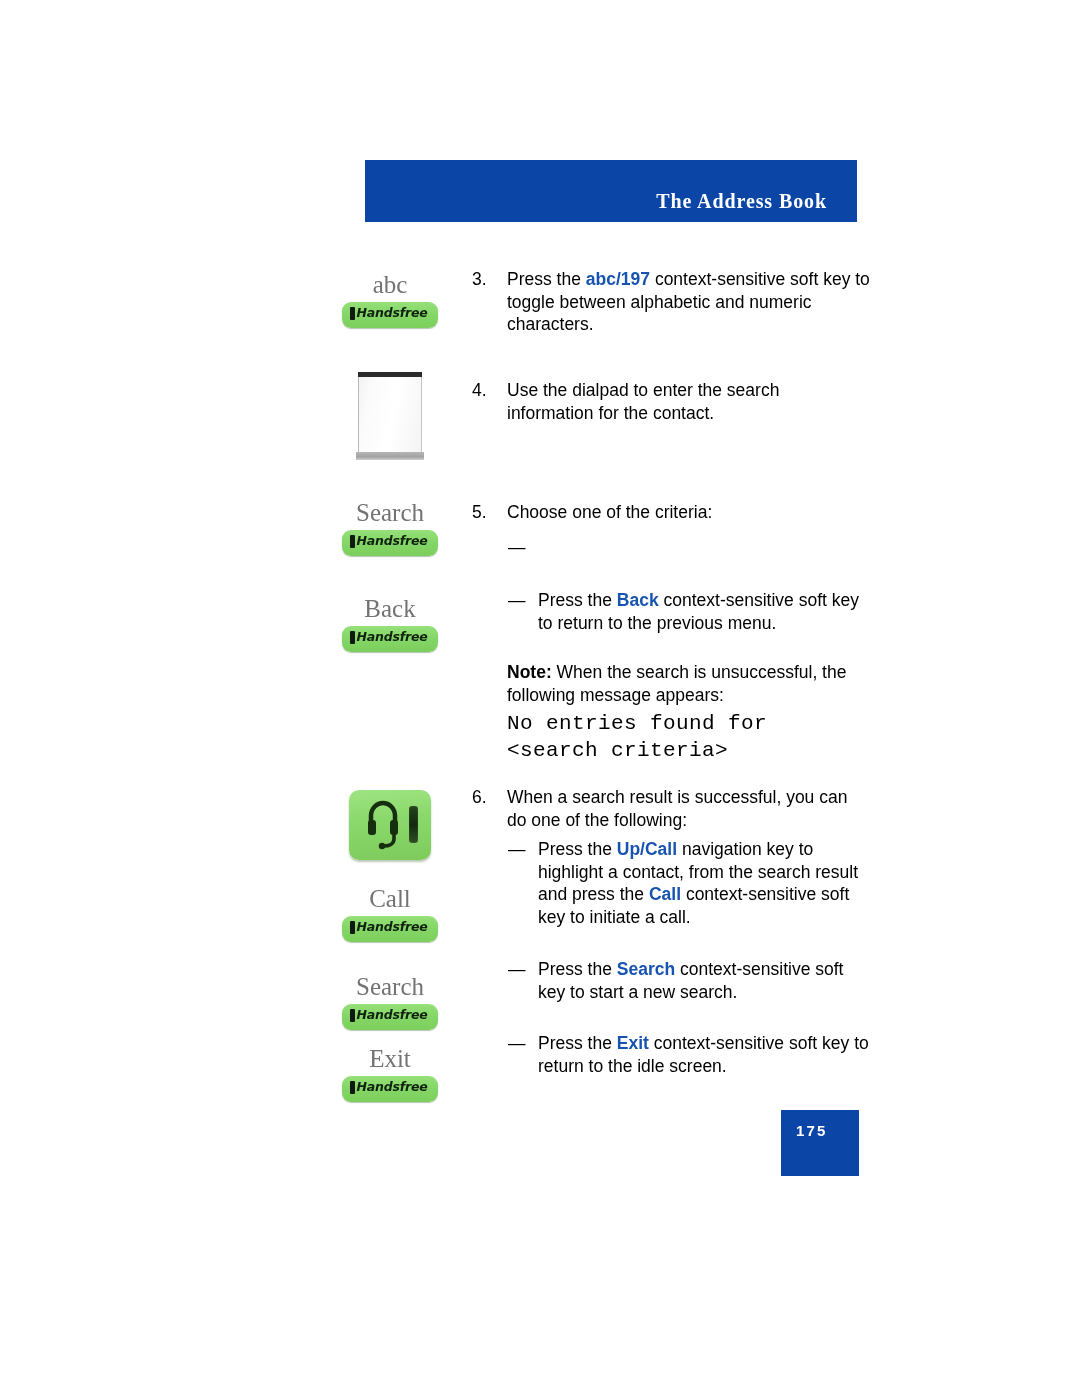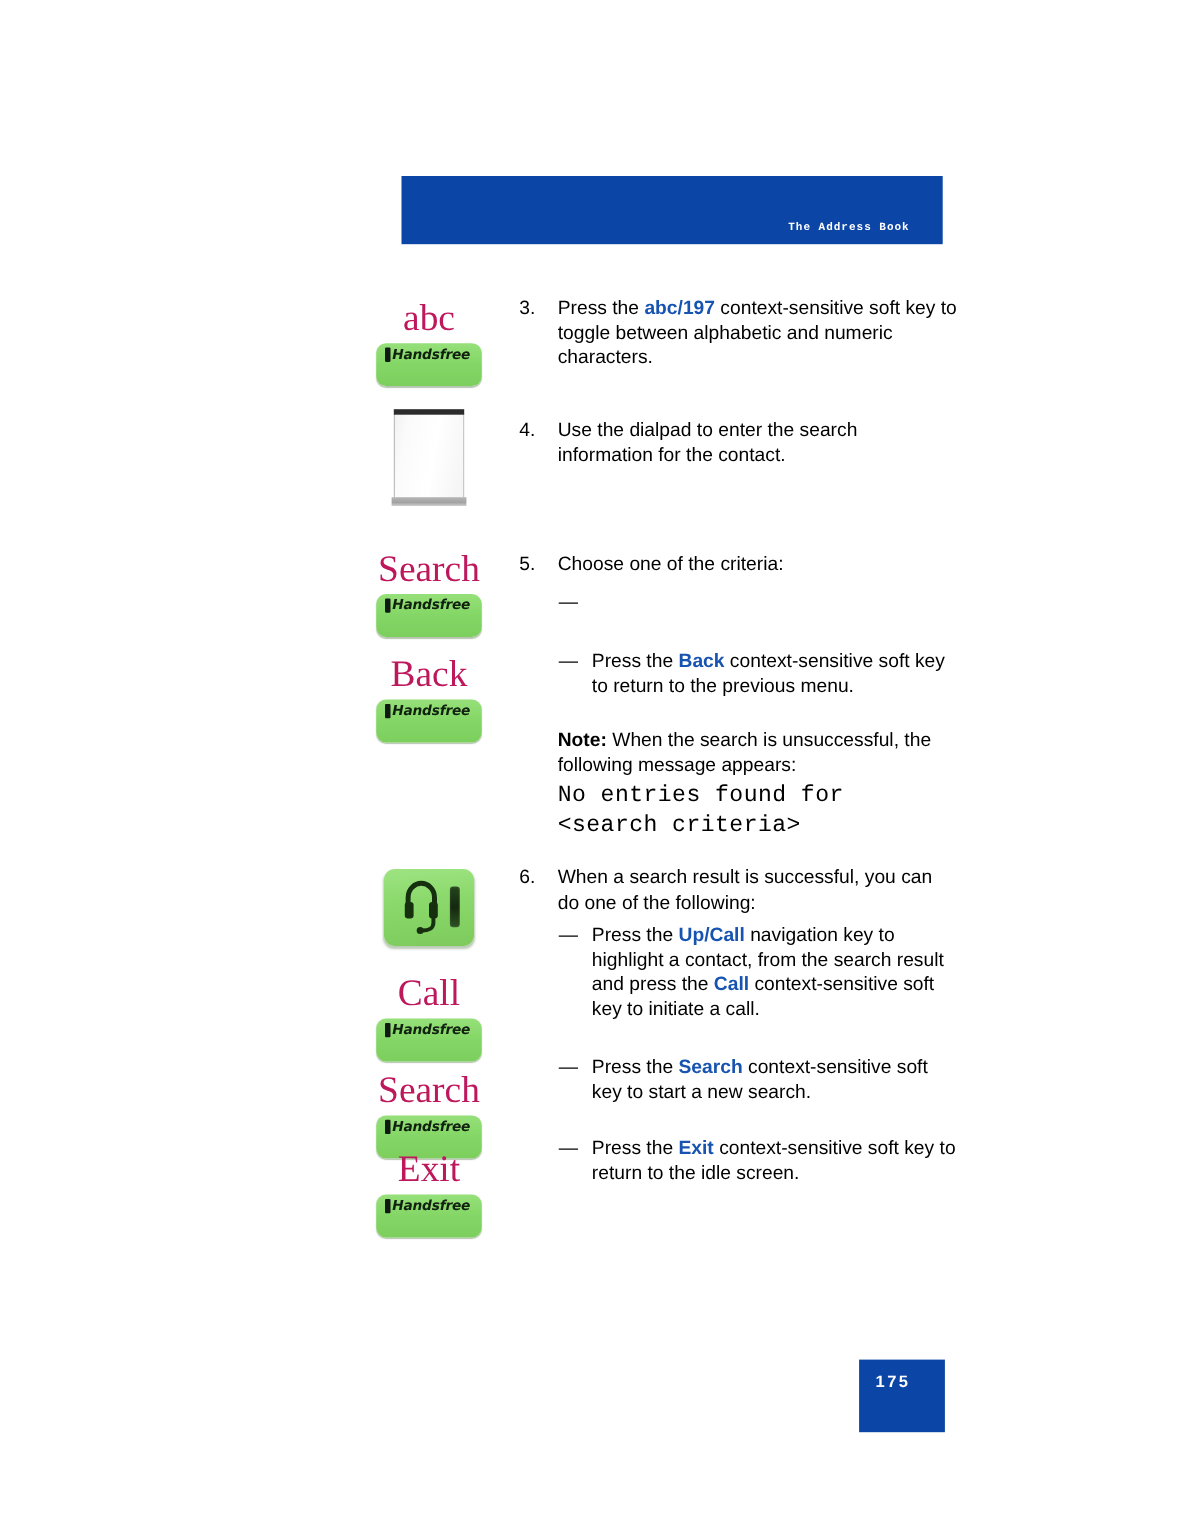--- a/index.html
+++ b/index.html
@@ -30,23 +30,23 @@
     top: 160px;
     width: 492px;
     height: 62px;
     background: #0b45a6;
   }
   .header-title {
     position: absolute;
     right: 30px;
     bottom: 9px;
     color: #ffffff;
-    font-family: Liberation Mono, monospace;
-    font-weight: bold;
-    font-size: 10px;
+    font-family: Liberation Serif, serif;
+    font-weight: bold;
+    font-size: 20px;
     letter-spacing: 0.9px;
     white-space: nowrap;
   }
 
   
   .col-left {
     position: absolute;
     left: 300px;
     top: 258px;
     width: 180px;
@@ -60,34 +60,34 @@
 
   
   .gfx-block {
     position: absolute;
     left: 0;
     width: 180px;
     text-align: center;
   }
   .gfx-label {
     font-family: "Liberation Serif", serif;
-    font-size: 34px;
+    font-size: 25px;
     line-height: 1.05;
-    color: #be185d;
+    color: #737373;
     margin-bottom: 4px;
   }
 
   
   .handsfree {
     display: inline-block;
     position: relative;
     background: #7bd champ;
     background: linear-gradient(180deg, #96e07a 0%, #84d766 48%, #7ccf5d 100%);
     border-radius: 9px;
-    padding: 3px 11px 20px 8px;
+    padding: 3px 11px 7px 8px;
     box-shadow: 0 1px 1px rgba(120,150,110,0.55);
     line-height: 1;
     white-space: nowrap;
   }
   .handsfree .bar {
     display: inline-block;
     width: 5px;
     height: 13px;
     background: #111a11;
     vertical-align: -2px;
@@ -212,21 +212,21 @@
 
   .kw {
     color: #1753b0;
     font-weight: bold;
   }
 
   
   .page-num-box {
     position: absolute;
     left: 781px;
-    top: 1236px;
+    top: 1110px;
     width: 78px;
     height: 66px;
     background: #0b45a6;
   }
   .page-num {
     position: absolute;
     left: 15px;
     top: 12px;
     color: #ffffff;
     font-weight: bold;

